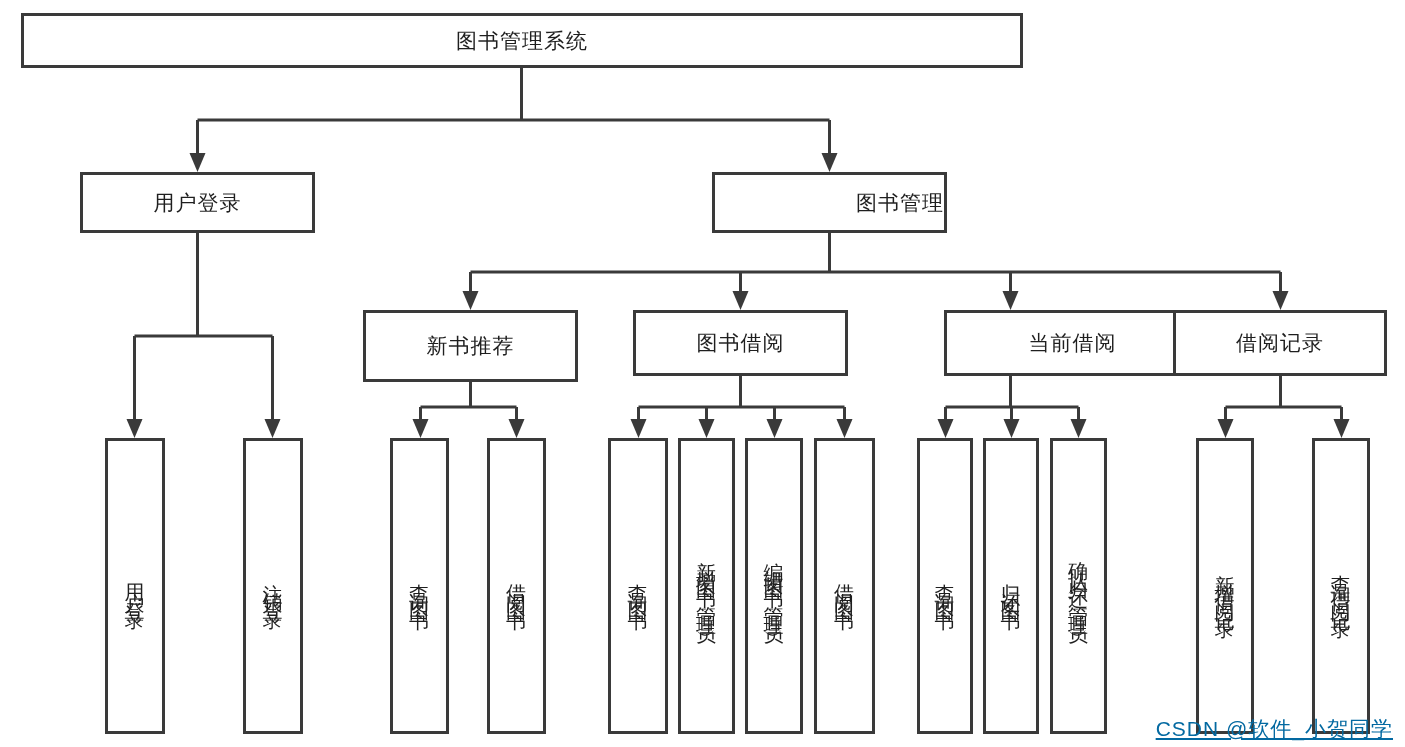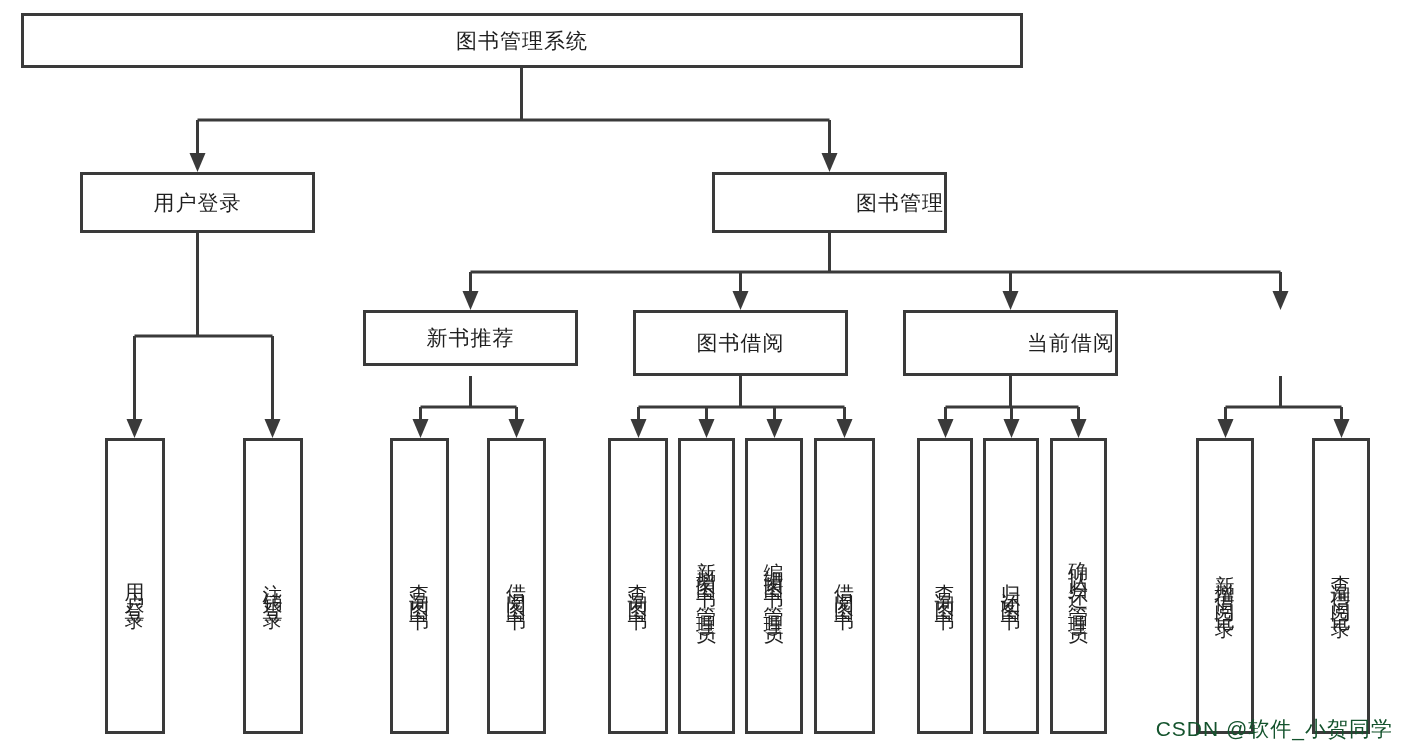--- a/index.html
+++ b/index.html
@@ -39,23 +39,24 @@
     font-size: 20px;
     letter-spacing: 9px;
     line-height: 1;
     white-space: nowrap;
   }
   .watermark {
     position: absolute;
     right: 12px;
     bottom: 4px;
     font-size: 21px;
-    color: #14532d;
+    color: #0369a1;
     letter-spacing: 1px;
     white-space: nowrap;
+    text-decoration: underline;
   }
   svg path { stroke: #3a3a3a; stroke-width: 3; fill: none; }
   svg polygon { fill: #3a3a3a; stroke: none; }
 </style>
 </head>
 <body>
 
 <div id="canvas">
 
   <svg id="connectors" viewBox="0 0 1405 747" xmlns="http://www.w3.org/2000/svg">
@@ -98,28 +99,31 @@
     <span>图书管理系统</span>
   </div>
 
   <div class="node h-node" style="left:80px; top:172px; width:235px; height:61px;">
     <span>用户登录</span>
   </div>
   <div class="node h-node" style="left:712px; top:172px; width:235px; height:61px;justify-content:flex-end;">
     <span>图书管理</span>
   </div>
 
-  <div class="node h-node" style="left:363px; top:310px; width:215px; height:56px;font-family:Liberation Serif, serif;">
+  <div class="node h-node" style="left:363px; top:310px; width:215px; height:72px;font-family:Liberation Serif, serif;">
     <span>新书推荐</span>
   </div>
   <div class="node h-node" style="left:633px; top:310px; width:215px; height:66px;text-align:center;">
     <span>图书借阅</span>
   </div>
-  <div class="node h-node" style="left:903px; top:310px; width:215px; height:66px;justify-content:flex-end;">
+  <div class="node h-node" style="left:944px; top:310px; width:257px; height:66px;">
     <span>当前借阅</span>
+  </div>
+  <div class="node h-node" style="left:1173px; top:310px; width:214px; height:66px;">
+    <span>借阅记录</span>
   </div>
 
   <div class="node v-node" style="left:105px; top:438px; width:60px; height:296px;">
     <span class="vtext">用户登录</span>
   </div>
   <div class="node v-node" style="left:243px; top:438px; width:60px; height:296px;">
     <span class="vtext">注销登录</span>
   </div>
 
   <div class="node v-node" style="left:390px; top:438px; width:59px; height:296px;">

